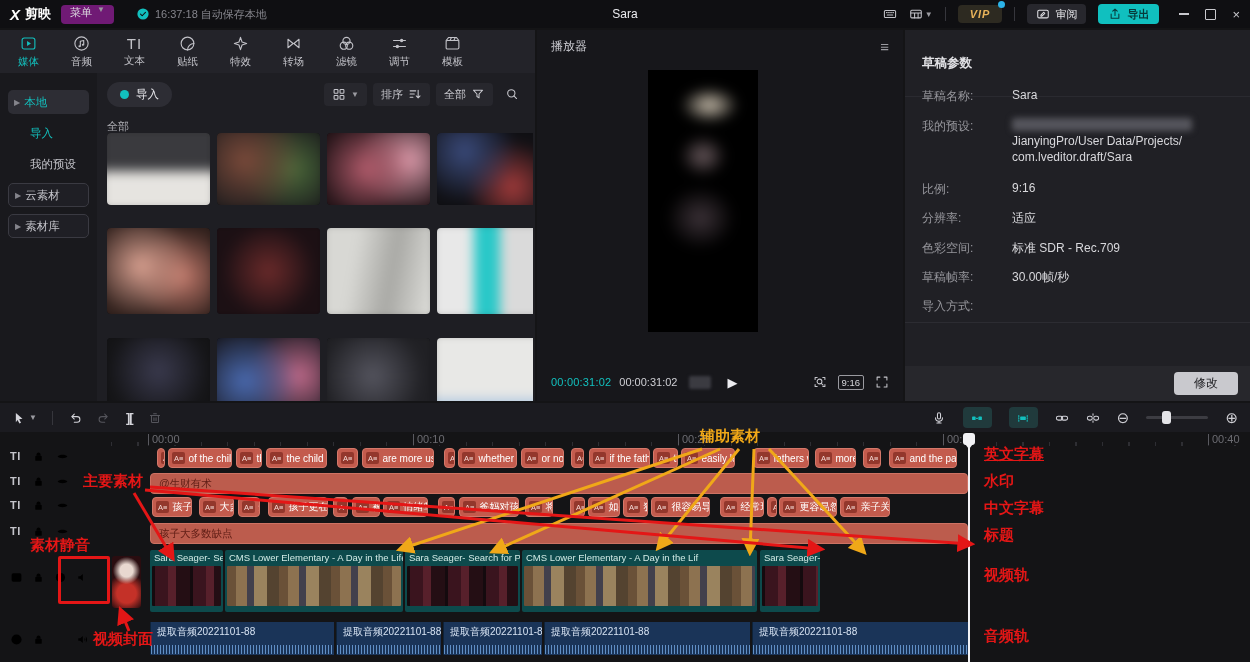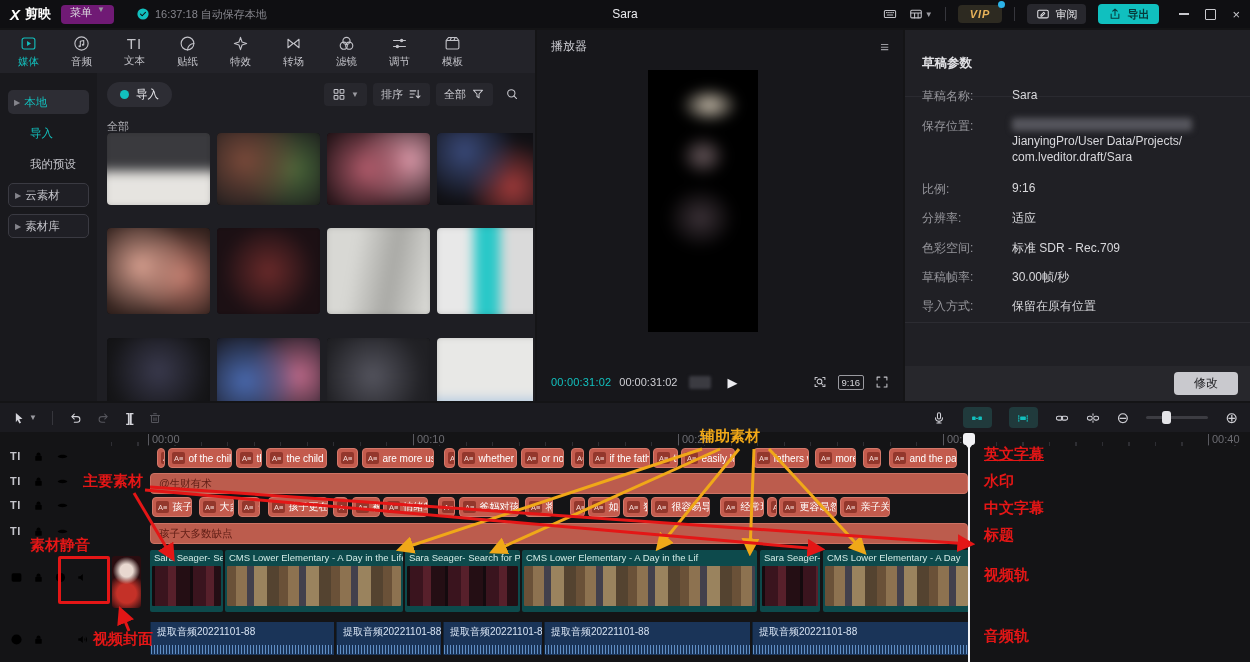--- a/index.html
+++ b/index.html
@@ -407,21 +407,21 @@
   </div>
 
   <div class="draft">
     <div class="draft-head">草稿参数</div>
     <div id="draft-rows">
         <div class="drow" style="top: 58px;">
           <span class="dlabel">草稿名称:</span>
       <span class="dvalue">Sara</span>
         </div>
         <div class="drow" style="top: 88px;">
-          <span class="dlabel">保存位置:</span>
+          <span class="dlabel">我的预设:</span>
       <span class="redact"></span>
       <span class="dvalue" style="top:16px">JianyingPro/User Data/Projects/</span>
       <span class="dvalue" style="top:32px">com.lveditor.draft/Sara</span>
         </div>
         <div class="drow" style="top: 151px;">
           <span class="dlabel">比例:</span>
       <span class="dvalue">9:16</span>
         </div>
         <div class="drow" style="top: 180px;">
           <span class="dlabel">分辨率:</span>
@@ -430,21 +430,20 @@
         <div class="drow" style="top: 210px;">
           <span class="dlabel">色彩空间:</span>
       <span class="dvalue">标准 SDR - Rec.709</span>
         </div>
         <div class="drow" style="top: 239px;">
           <span class="dlabel">草稿帧率:</span>
       <span class="dvalue">30.00帧/秒</span>
         </div>
         <div class="drow" style="top: 268px;">
           <span class="dlabel">导入方式:</span>
-      <span class="dvalue">保留在原有位置</span>
         </div>
       </div>
     <div class="dsep"></div>
     <div class="draft-foot">
       <span class="modify-btn">修改</span>
     </div>
   </div>
 
   <div class="tl-toolbar">
     <span class="tlt-ic">
@@ -687,24 +686,20 @@
         <div class="vclip-label">Sara Seager- Search for Pla</div>
     <div class="vclip-thumbs sara"></div>
       </div>
       <div class="vclip" style="left: 522px; width: 235px;">
         <div class="vclip-label">CMS Lower Elementary - A Day in the Lif</div>
     <div class="vclip-thumbs cms"></div>
       </div>
       <div class="vclip" style="left: 760px; width: 60px;">
         <div class="vclip-label">Sara Seager-</div>
     <div class="vclip-thumbs sara"></div>
-      </div>
-      <div class="vclip" style="left: 823px; width: 147px;">
-        <div class="vclip-label">CMS Lower Elementary - A Day</div>
-    <div class="vclip-thumbs cms"></div>
       </div>
       <div class="aclip" style="left: 150px; width: 184px;">
         <div class="aclip-label">提取音频20221101-88</div>
     <div class="awave"></div>
       </div>
       <div class="aclip" style="left: 336px; width: 105px;">
         <div class="aclip-label">提取音频20221101-88</div>
     <div class="awave"></div>
       </div>
       <div class="aclip" style="left: 443px; width: 99px;">

